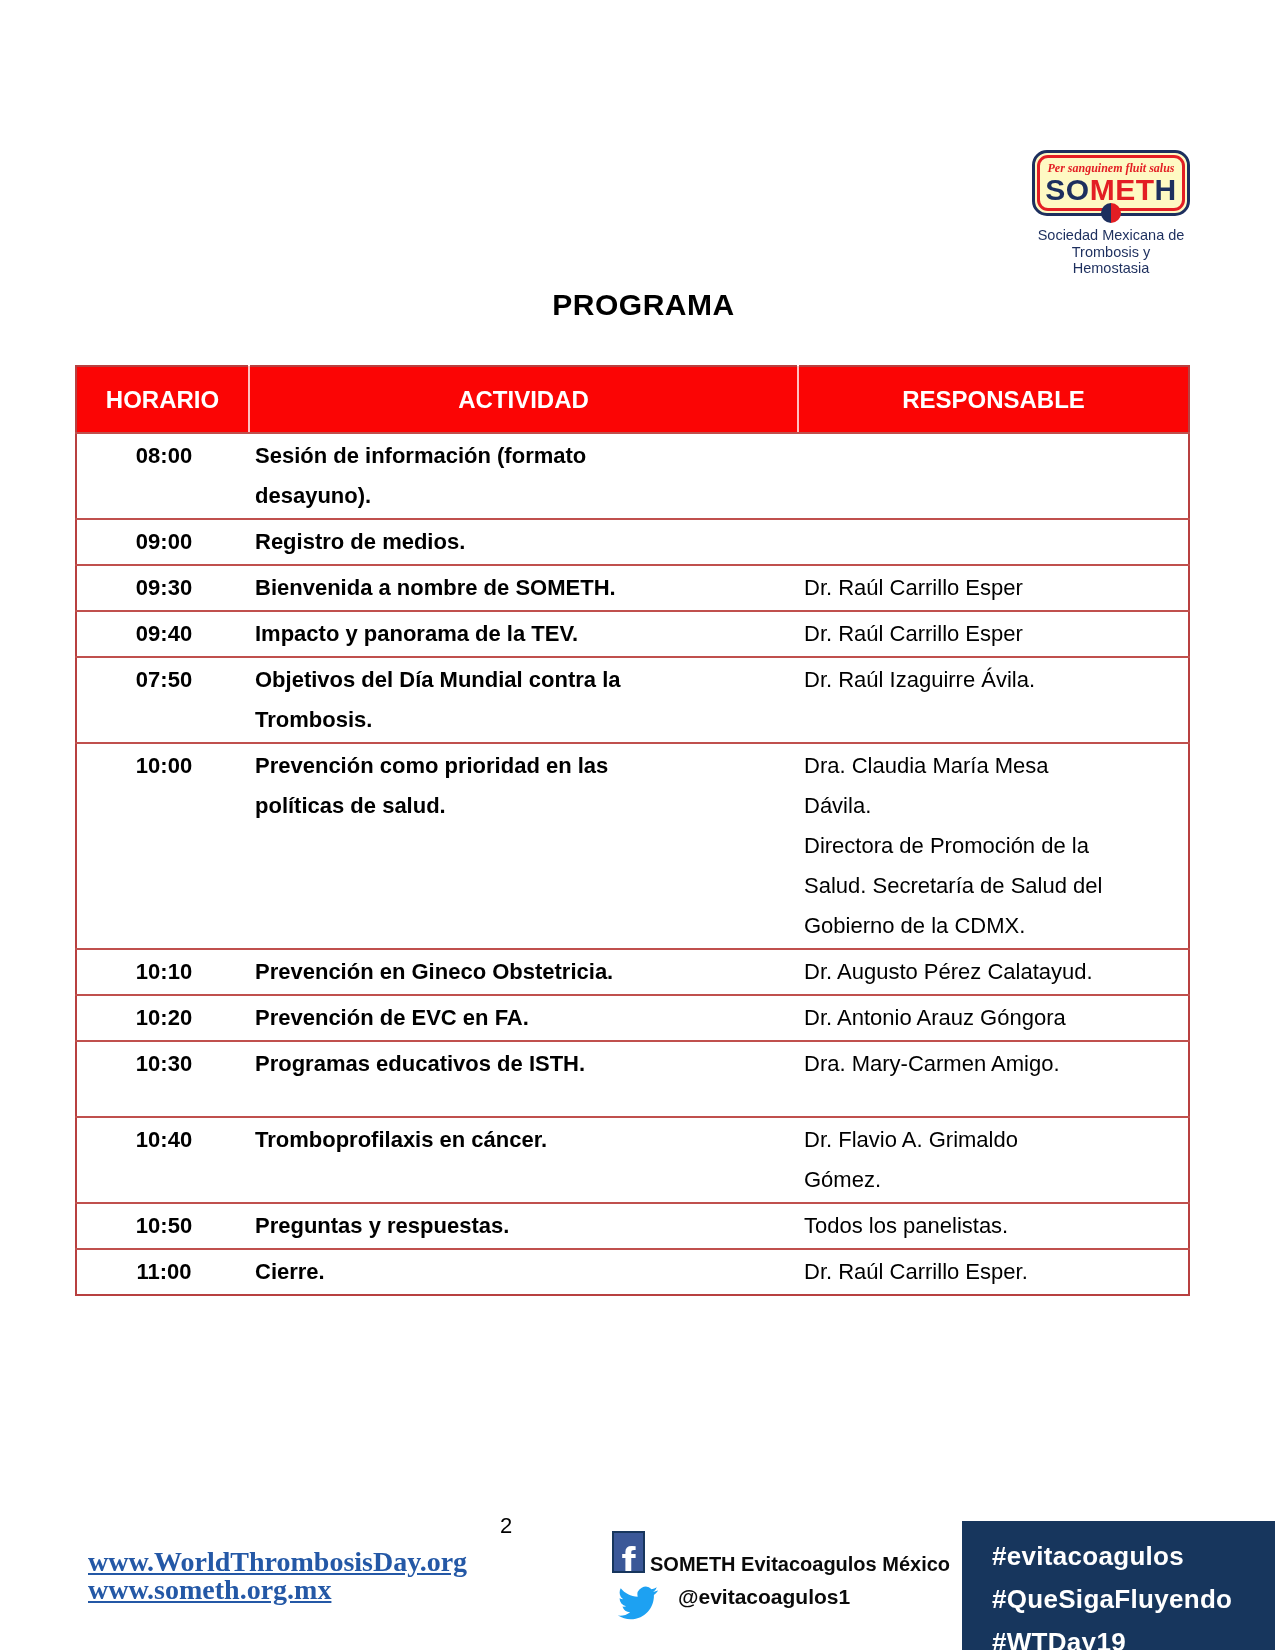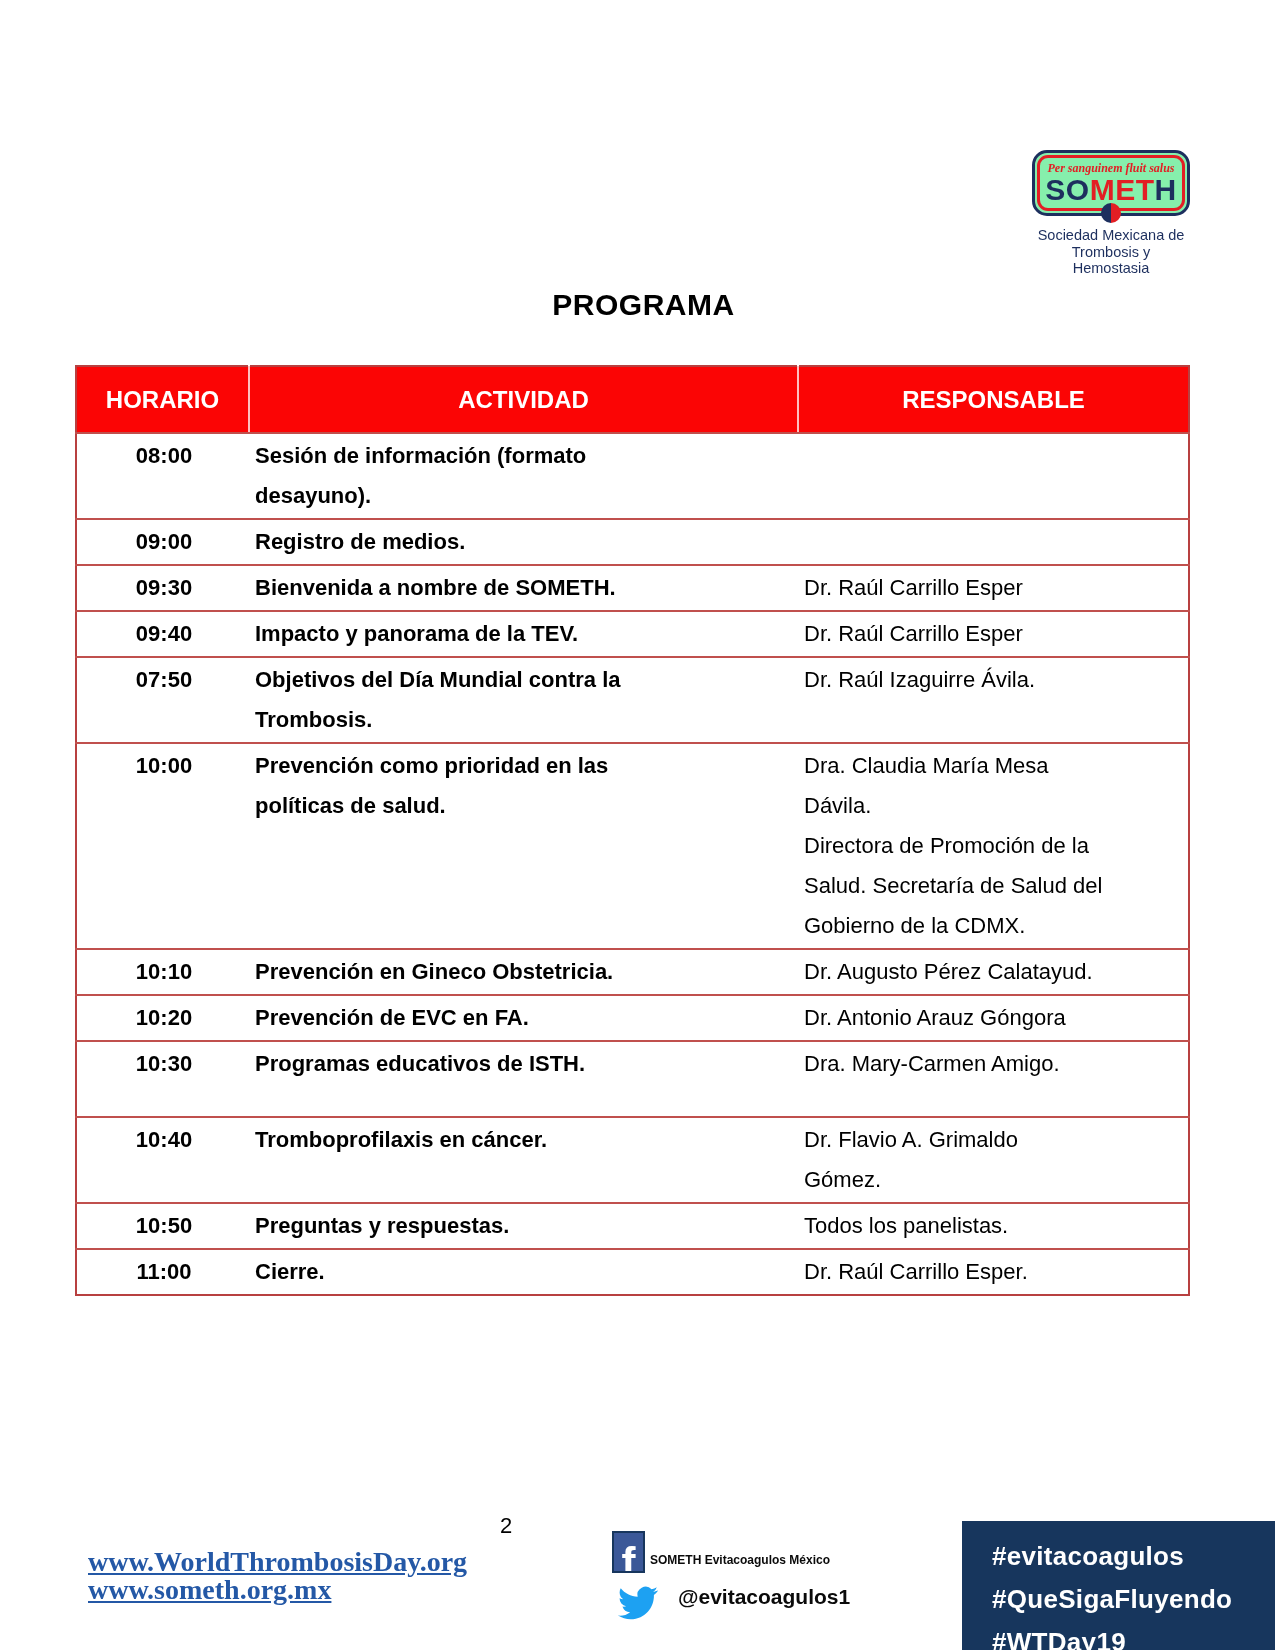--- a/index.html
+++ b/index.html
@@ -8,21 +8,21 @@
     font-family:"Liberation Sans", sans-serif; overflow:hidden;
   }
 
   
   .wtd-logo { position:absolute; left:90px; top:138px; width:245px; text-align:center; }
   .wtd-symbol { display:block; margin:0 auto; }
   .wtd-line1 { font-size:15.5px; font-weight:bold; color:#1d2f5e; letter-spacing:0.4px; white-space:nowrap; margin-top:5px; }
   .wtd-line2 { font-size:14.5px; font-weight:bold; color:#e8252b; letter-spacing:3px; margin-top:3px; }
 
   .someth-logo { position:absolute; left:1032px; top:150px; width:158px; text-align:center; }
-  .someth-box { position:relative; height:66px; box-sizing:border-box; border:3px solid #1d2f5e; border-radius:15px; padding:2px; background:#86efac; }
+  .someth-box { position:relative; height:66px; box-sizing:border-box; border:3px solid #1d2f5e; border-radius:15px; padding:2px; background:#fef9c3; }
   .someth-box-inner { height:100%; box-sizing:border-box; border:3px solid #e31e24; border-radius:11px; overflow:hidden; }
   .someth-motto { font-family:"Liberation Serif", serif; font-style:italic; font-weight:bold; color:#e31e24; font-size:12px; line-height:14px; margin-top:3px; white-space:nowrap; }
   .someth-word { font-size:30px; font-weight:bold; line-height:30px; color:#1d2f5e; letter-spacing:0.5px; }
   .someth-word .met { color:#e31e24; }
   .someth-dot { position:absolute; left:50%; bottom:-10px; transform:translateX(-50%); width:20px; height:20px; border-radius:50%;
                 background:linear-gradient(90deg,#1d2f5e 0 50%, #e31e24 50% 100%); }
   .someth-org { margin-top:11px; font-size:14.5px; line-height:16.5px; color:#1d2f5e; }
 
   
   .doc-title { position:absolute; left:12px; right:0; top:288px; text-align:center; font-size:30px; font-weight:bold; color:#000; letter-spacing:0.5px; }
@@ -39,21 +39,21 @@
   .resp-cell { white-space:pre-line; }
 
   
   .footer-links { position:absolute; left:88px; top:1548px; font-family:"Liberation Serif", serif; font-weight:bold; font-size:28px; line-height:28px; }
   .footer-links a { color:#2458a6; text-decoration:underline; display:block; }
   .page-number { position:absolute; left:500px; top:1513px; font-size:22px; color:#000; }
 
   .fb-icon { position:absolute; left:612px; top:1531px; width:33px; height:42px; box-sizing:border-box;
              background:#3b5898; border:2px solid #17365d; color:#fff; overflow:hidden; }
   .fb-icon span { display:block; text-align:center; font-weight:bold; font-size:42px; line-height:60px; font-family:"Liberation Sans", sans-serif; }
-  .fb-label { position:absolute; left:650px; top:1553px; font-size:12px; font-weight:bold; color:#0a0a0a; }
+  .fb-label { position:absolute; left:650px; top:1553px; font-size:20px; font-weight:bold; color:#0a0a0a; }
   .tw-icon { position:absolute; left:614px; top:1583px; }
   .tw-label { position:absolute; left:678px; top:1585px; font-size:21px; font-weight:bold; color:#0a0a0a; }
 
   .hashtag-box { position:absolute; left:962px; top:1521px; width:313px; height:129px; box-sizing:border-box;
                  background:#17365d; color:#fff; padding:14px 0 0 30px; }
   .hashtag { font-size:26px; font-weight:bold; line-height:43px; letter-spacing:0.3px; }
 </style>
 </head>
 <body>
 

